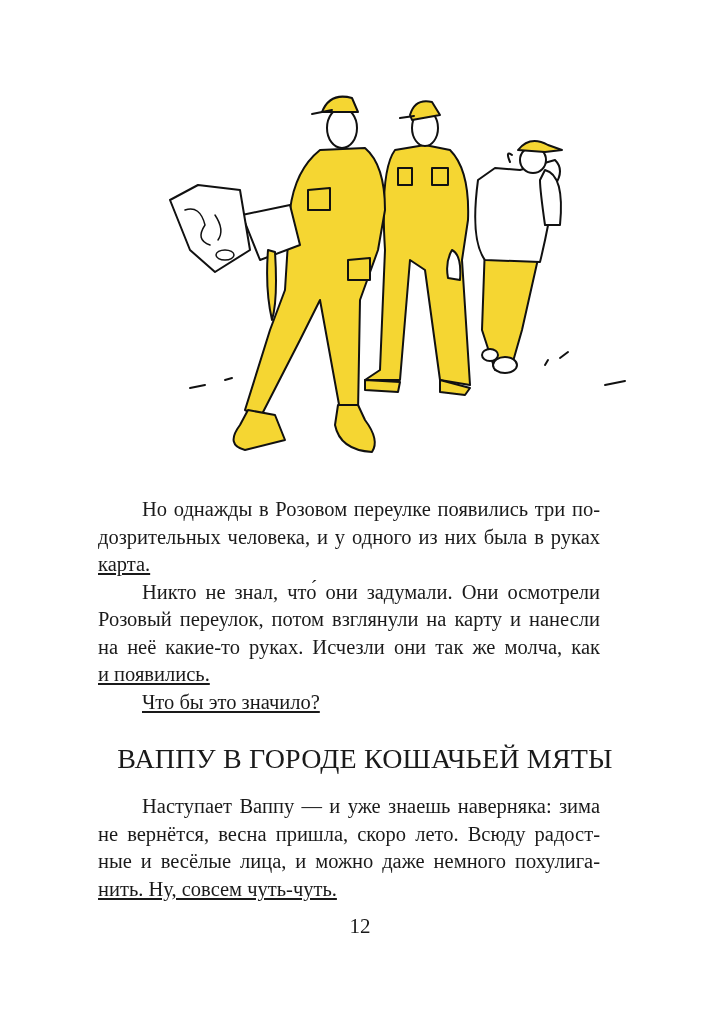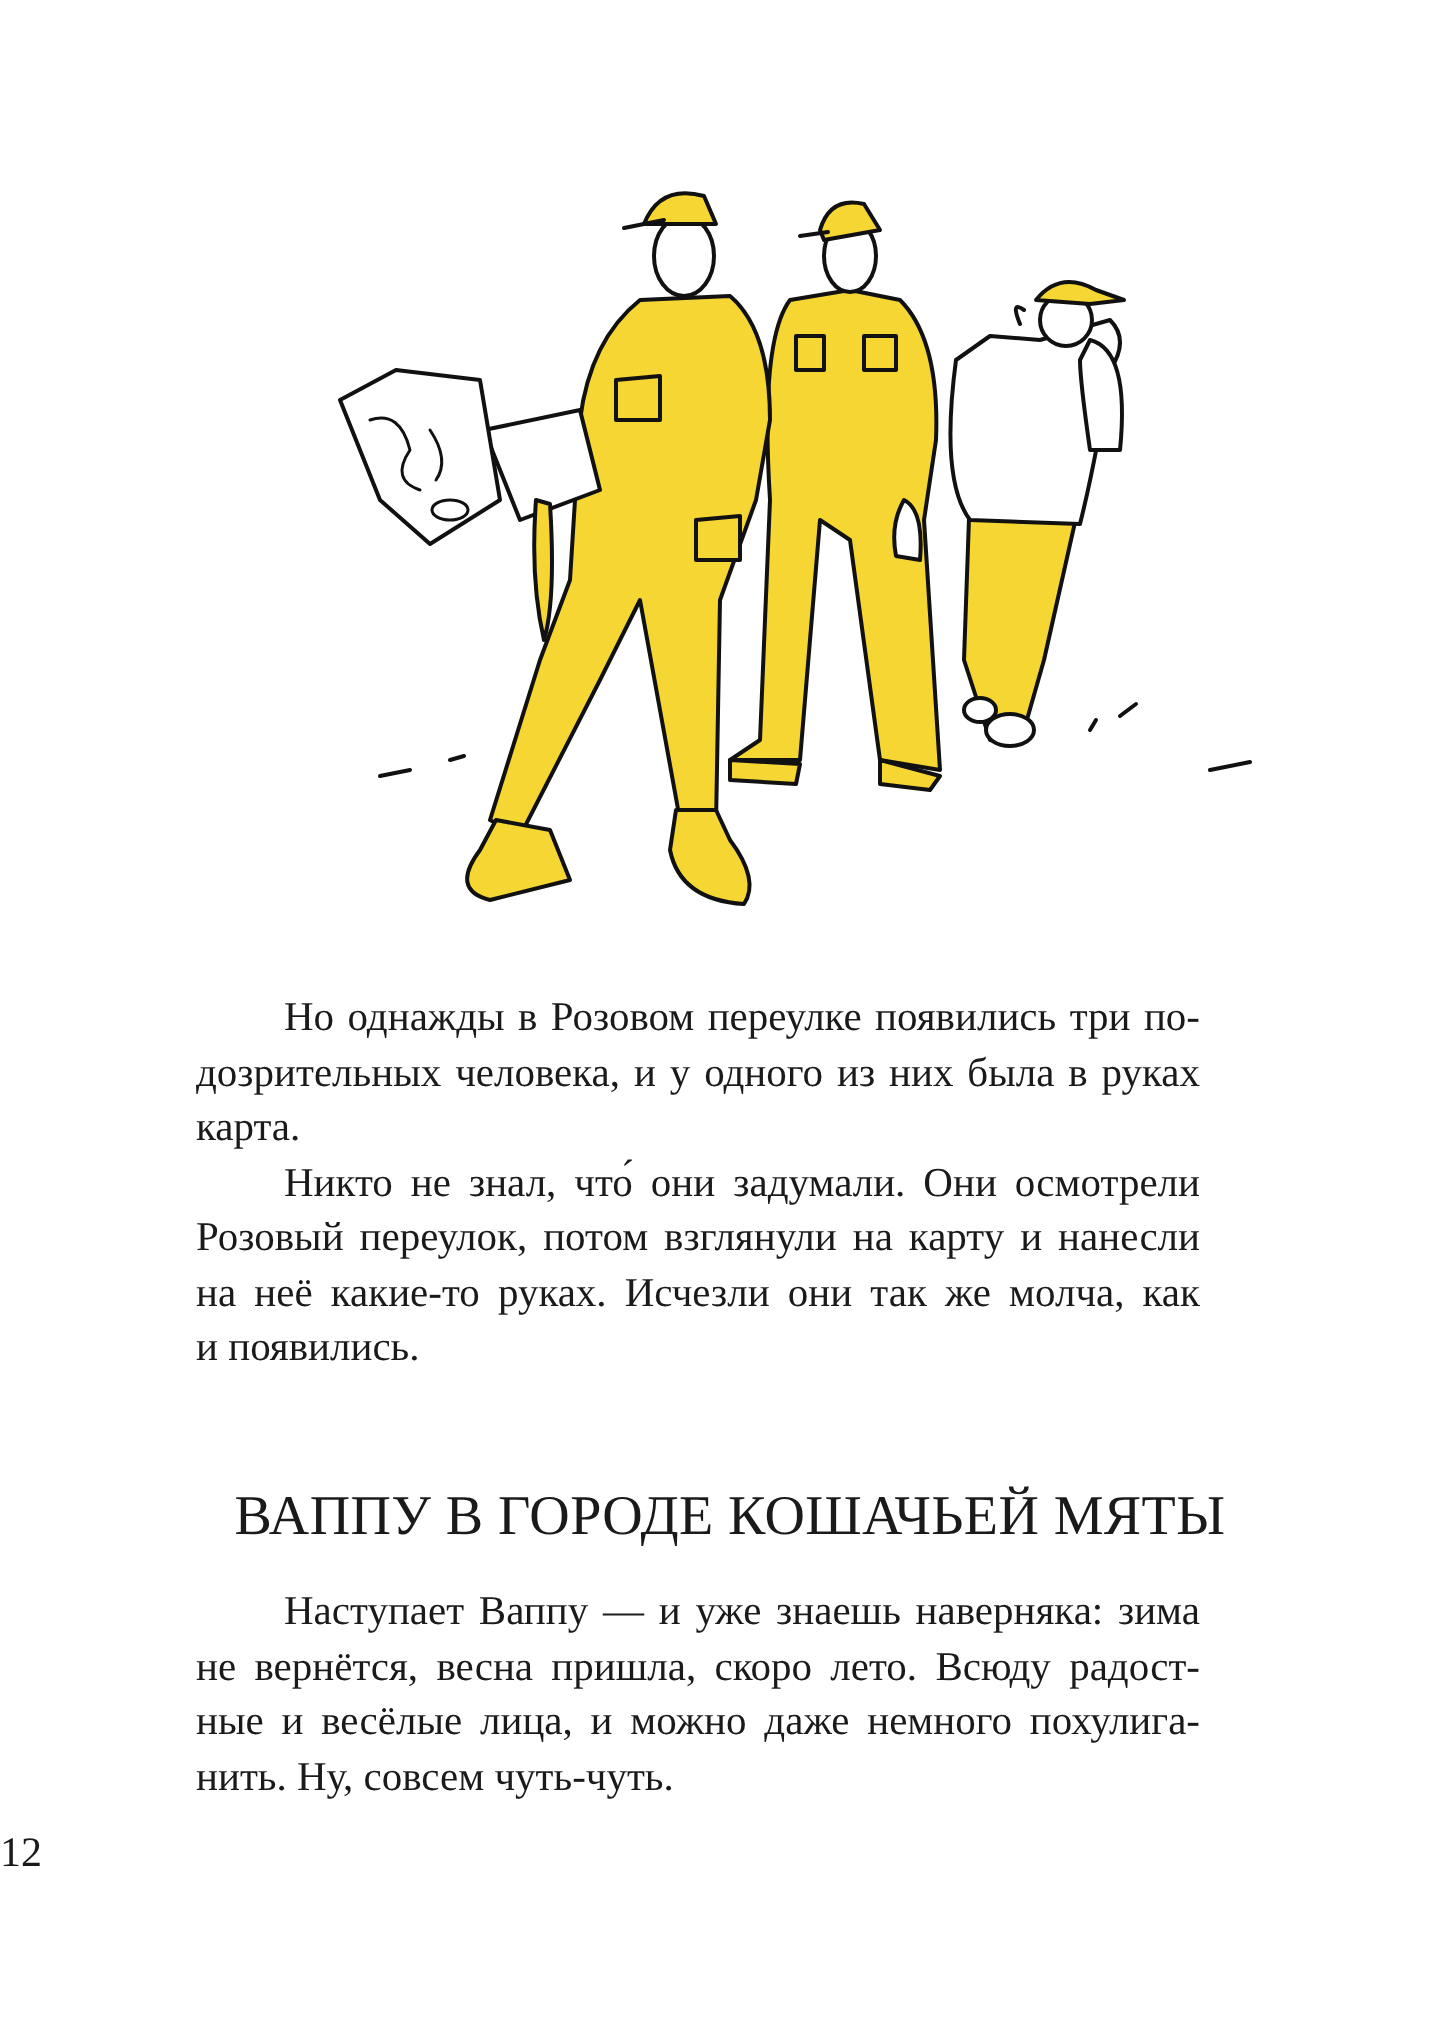--- a/index.html
+++ b/index.html
@@ -1,26 +1,26 @@
 <!DOCTYPE html>
 <html><head>
   <meta charset="utf-8">
   <style>
     html, body { margin: 0; padding: 0; background: #ffffff; }
     body { width: 720px; height: 1014px; position: relative; overflow: hidden; font-family: "Liberation Serif", "DejaVu Serif", serif; color: #1a1a1a; }
     .illustration { position: absolute; left: 160px; top: 90px; width: 470px; height: 380px; }
     .text-block { position: absolute; left: 98px; width: 502px; }
     .para { font-size: 20.5px; line-height: 27.5px; margin: 0; text-align: justify; }
     .para .line { display: block; white-space: nowrap; text-align-last: justify; }
-    .para .line.last { text-align-last: left; }
+    .para .line.last { text-align-last: left; text-decoration: underline; }
     .indent { padding-left: 44px; }
     #story { top: 496px; }
     .chapter-title { position: absolute; left: 110px; width: 510px; top: 743px; margin: 0; font-size: 28px; font-weight: normal; letter-spacing: 0.2px; white-space: nowrap; text-align: center; }
     #chapter { top: 793px; }
-    .page-number { position: absolute; top: 914px; left: 0; width: 720px; text-align: left; font-size: 21px; }
+    .page-number { position: absolute; top: 914px; left: 0; width: 720px; text-align: center; font-size: 21px; }
   </style>
 </head>
 <body>
 
 <svg class="illustration" viewBox="160 90 470 380" xmlns="http://www.w3.org/2000/svg">
   <g stroke="#111" stroke-width="2" stroke-linejoin="round" stroke-linecap="round">
 
     <g fill="none">
       <path d="M190 388 L205 385"></path>
         <path d="M225 380 L232 378"></path>
@@ -79,20 +79,23 @@
     <span class="line indent">Но однажды в Розовом переулке появились три по-</span>
     <span class="line">дозрительных человека, и у одного из них была в руках</span>
     <span class="line last">карта.</span>
   </p>
   <p class="para">
     <span class="line indent">Никто не знал, что́ они задумали. Они осмотрели</span>
     <span class="line">Розовый переулок, потом взглянули на карту и нанесли</span>
     <span class="line">на неё какие-то руках. Исчезли они так же молча, как</span>
     <span class="line last">и появились.</span>
   </p>
+  <p class="para">
+    <span class="line indent last">Что бы это значило?</span>
+  </p>
 </div>
 
 <h2 class="chapter-title">ВАППУ В ГОРОДЕ КОШАЧЬЕЙ МЯТЫ</h2>
 
 <div class="text-block" id="chapter">
   <p class="para">
     <span class="line indent">Наступает Ваппу — и уже знаешь наверняка: зима</span>
     <span class="line">не вернётся, весна пришла, скоро лето. Всюду радост-</span>
     <span class="line">ные и весёлые лица, и можно даже немного похулига-</span>
     <span class="line last">нить. Ну, совсем чуть-чуть.</span>

